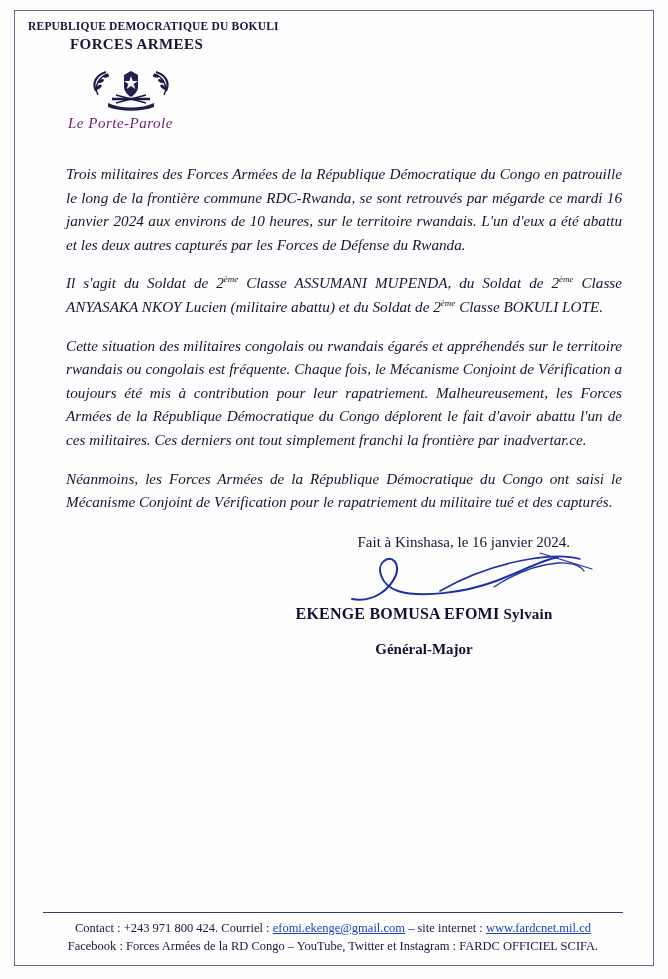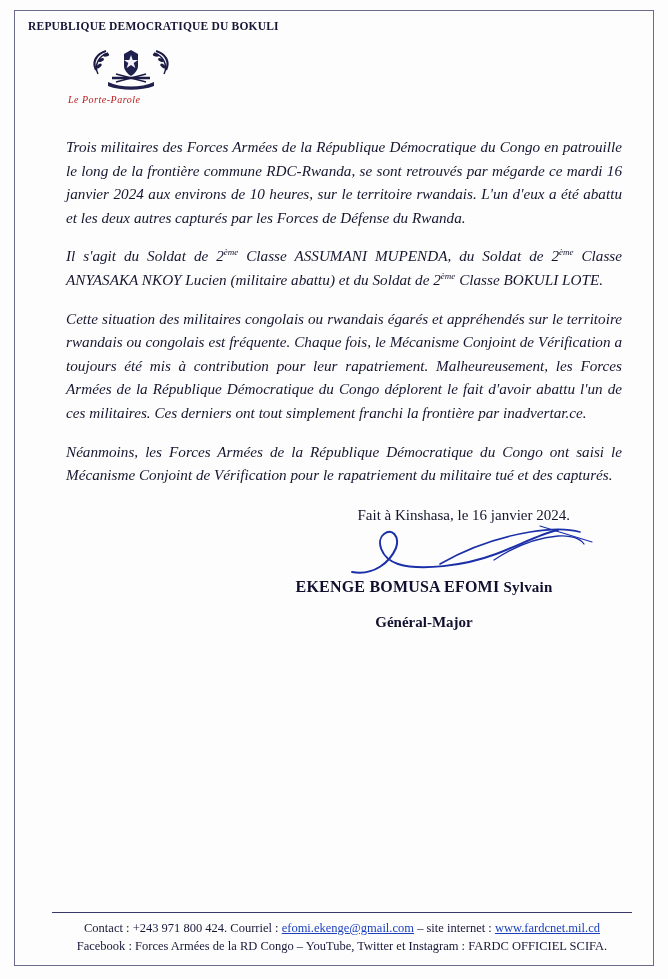--- a/index.html
+++ b/index.html
@@ -72,22 +72,22 @@
     font-family: "Liberation Serif", serif;
     font-size: 12.5px;
     letter-spacing: 0.6px;
     color: #151535;
     margin-left: 32px;
     margin-top: 6px;
   }
   .lh-line4 {
     font-family: "Liberation Serif", serif;
     font-style: italic;
-    font-size: 10px;
-    color: #b91c1c;
+    font-size: 15px;
+    color: #701a75;
     margin-left: 44px;
     margin-top: 2px;
     letter-spacing: 0.5px;
   }
 
   
   .doc-title {
     text-align: center;
     font-family: "Liberation Serif", serif;
     font-weight: bold;
@@ -154,21 +154,21 @@
     padding-left: 180px;
     font-weight: bold;
     font-size: 15px;
     color: #10102e;
     margin-top: 18px;
   }
 
   
   .footer {
     position: absolute;
-    left: 32px;
+    left: 23px;
     bottom: 24px;
     width: 620px;
   }
   .footer-rule {
     border-top: 1px solid #3a3a6a;
     width: 580px;
     margin: 0 auto 6px auto;
   }
   .footer-line {
     text-align: center;
@@ -184,20 +184,21 @@
 </head>
 <body>
 
 <div class="page">
   <div class="page-border"></div>
 
   <div class="content">
 
     <div class="letterhead">
       <div class="lh-line1">REPUBLIQUE DEMOCRATIQUE DU BOKULI</div>
+      <div class="lh-line2">FORCES ARMEES</div>
 
       <div class="emblem-wrap">
         <svg width="90" height="48" viewBox="0 0 90 48" xmlns="http://www.w3.org/2000/svg">
 
           <path d="M10 26 C 6 18, 10 10, 20 7" stroke="#1b1b45" stroke-width="2.2" fill="none"></path>
           <path d="M12 30 C 8 22, 12 12, 22 9" stroke="#1b1b45" stroke-width="1.5" fill="none"></path>
 
           <path d="M80 26 C 84 18, 80 10, 70 7" stroke="#1b1b45" stroke-width="2.2" fill="none"></path>
           <path d="M78 30 C 82 22, 78 12, 68 9" stroke="#1b1b45" stroke-width="1.5" fill="none"></path>
 

